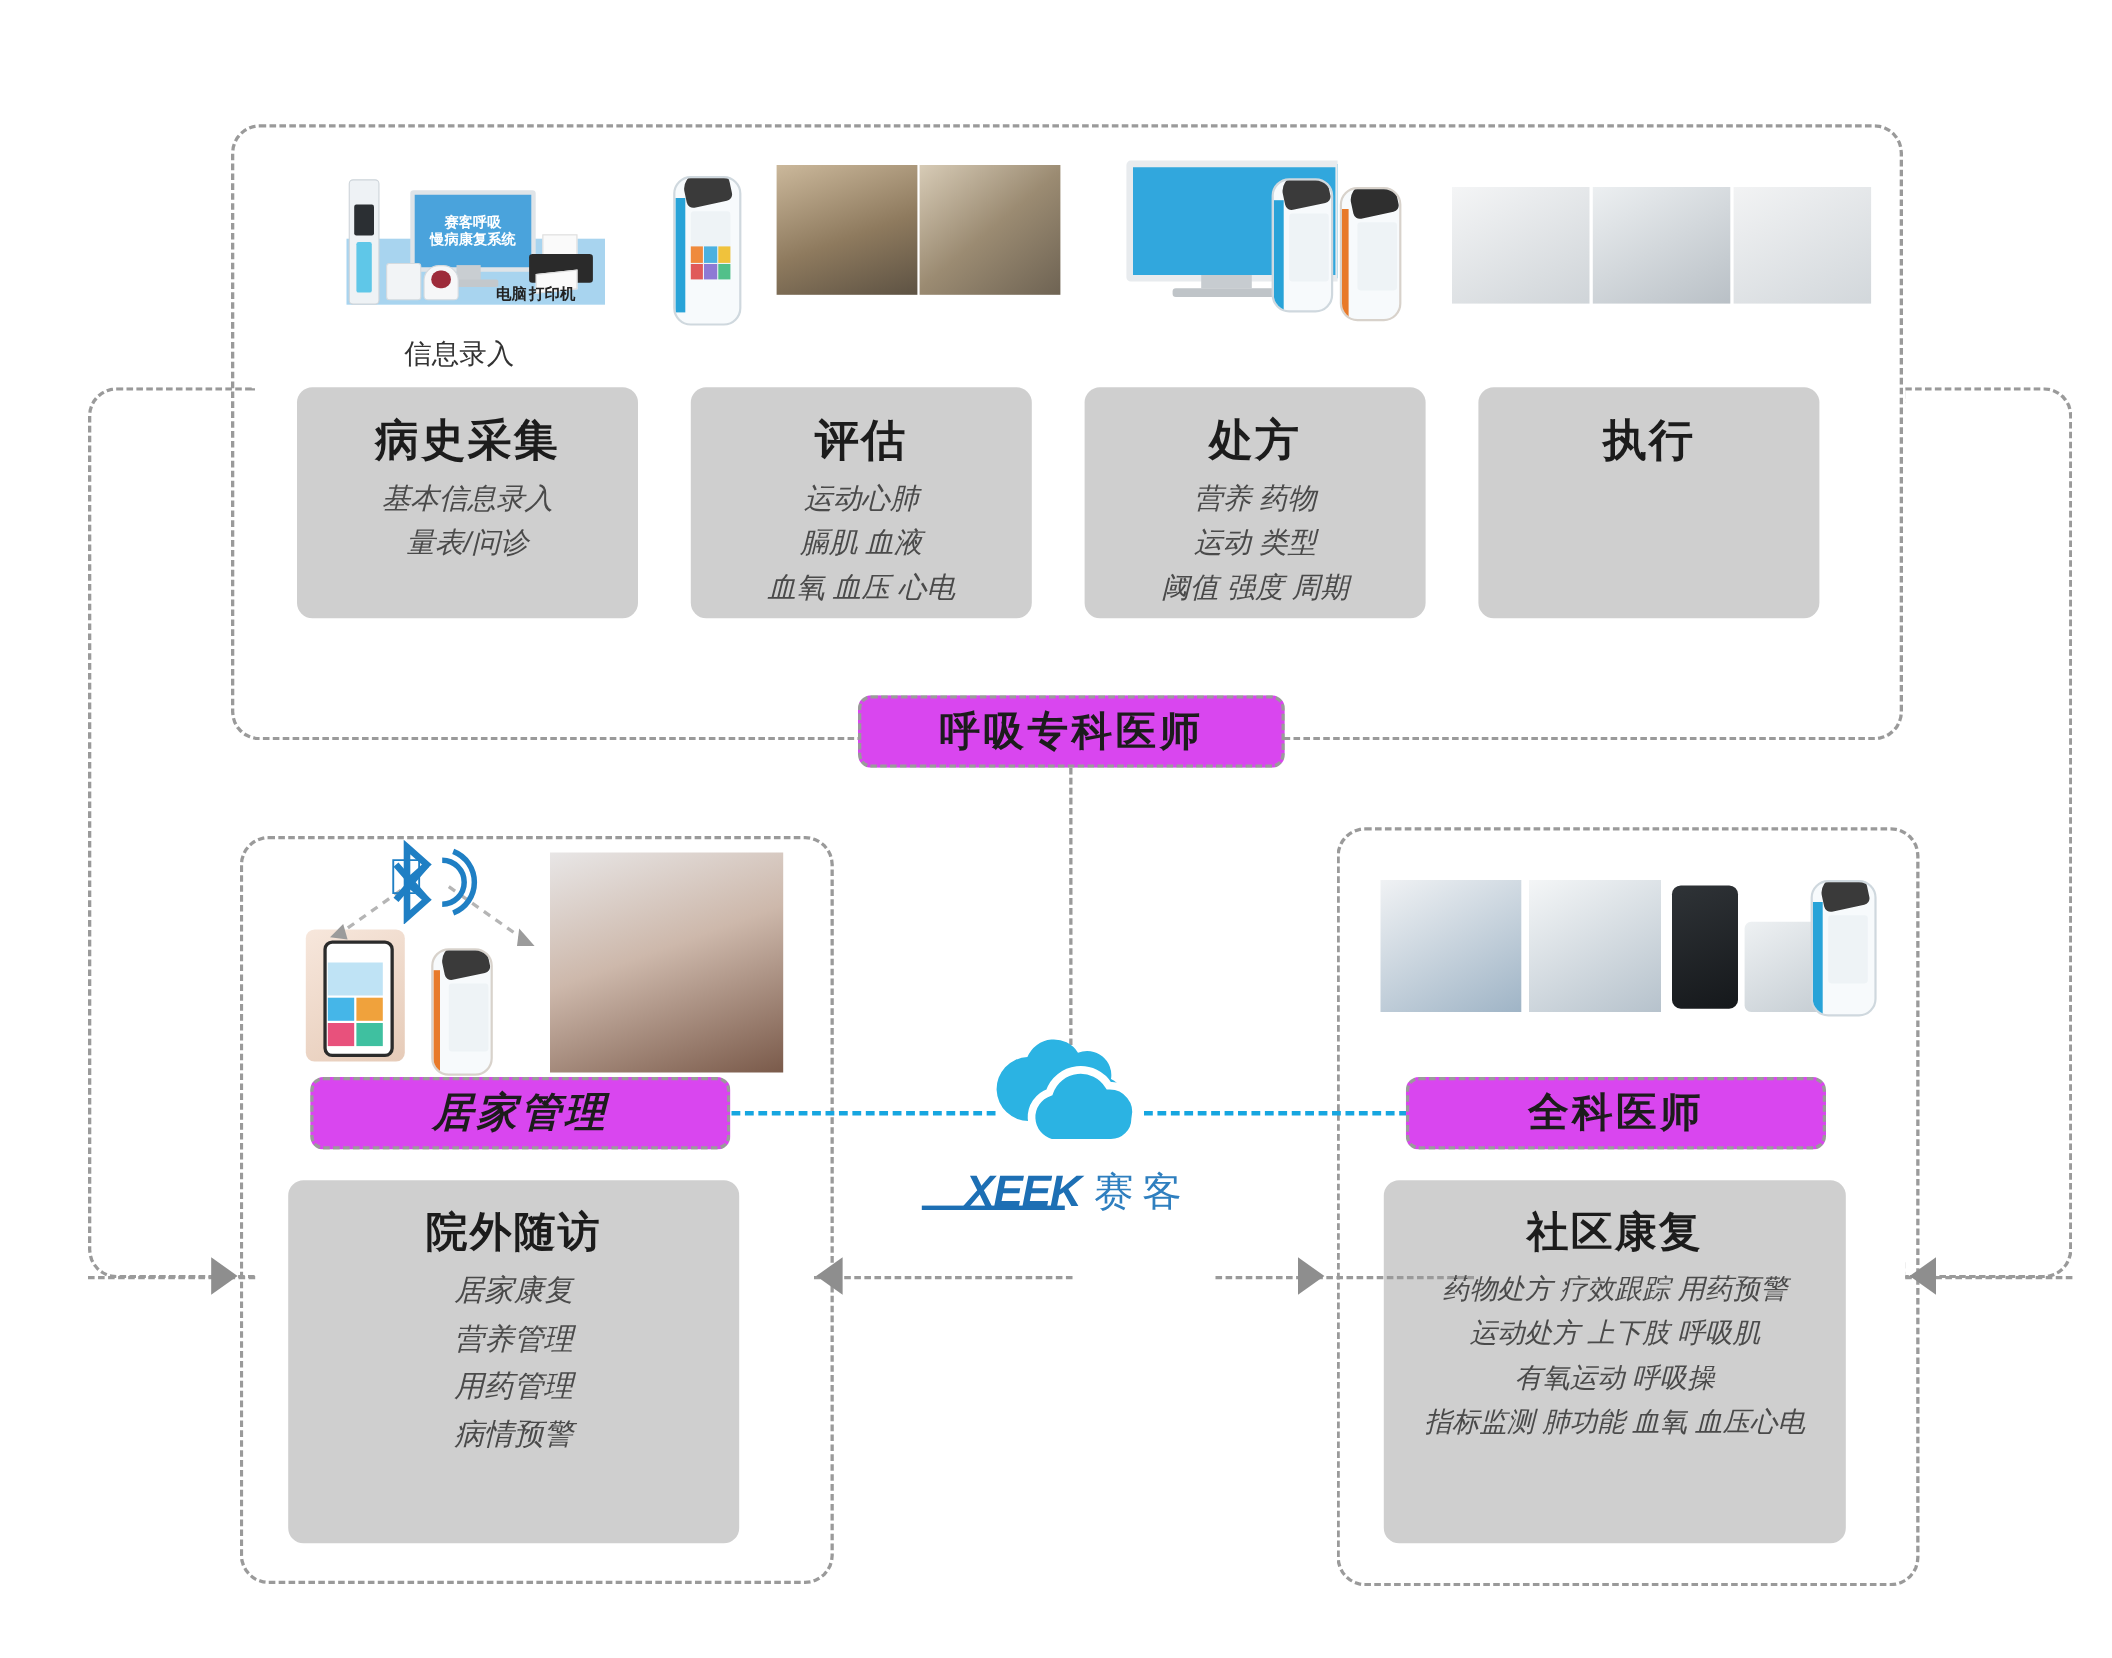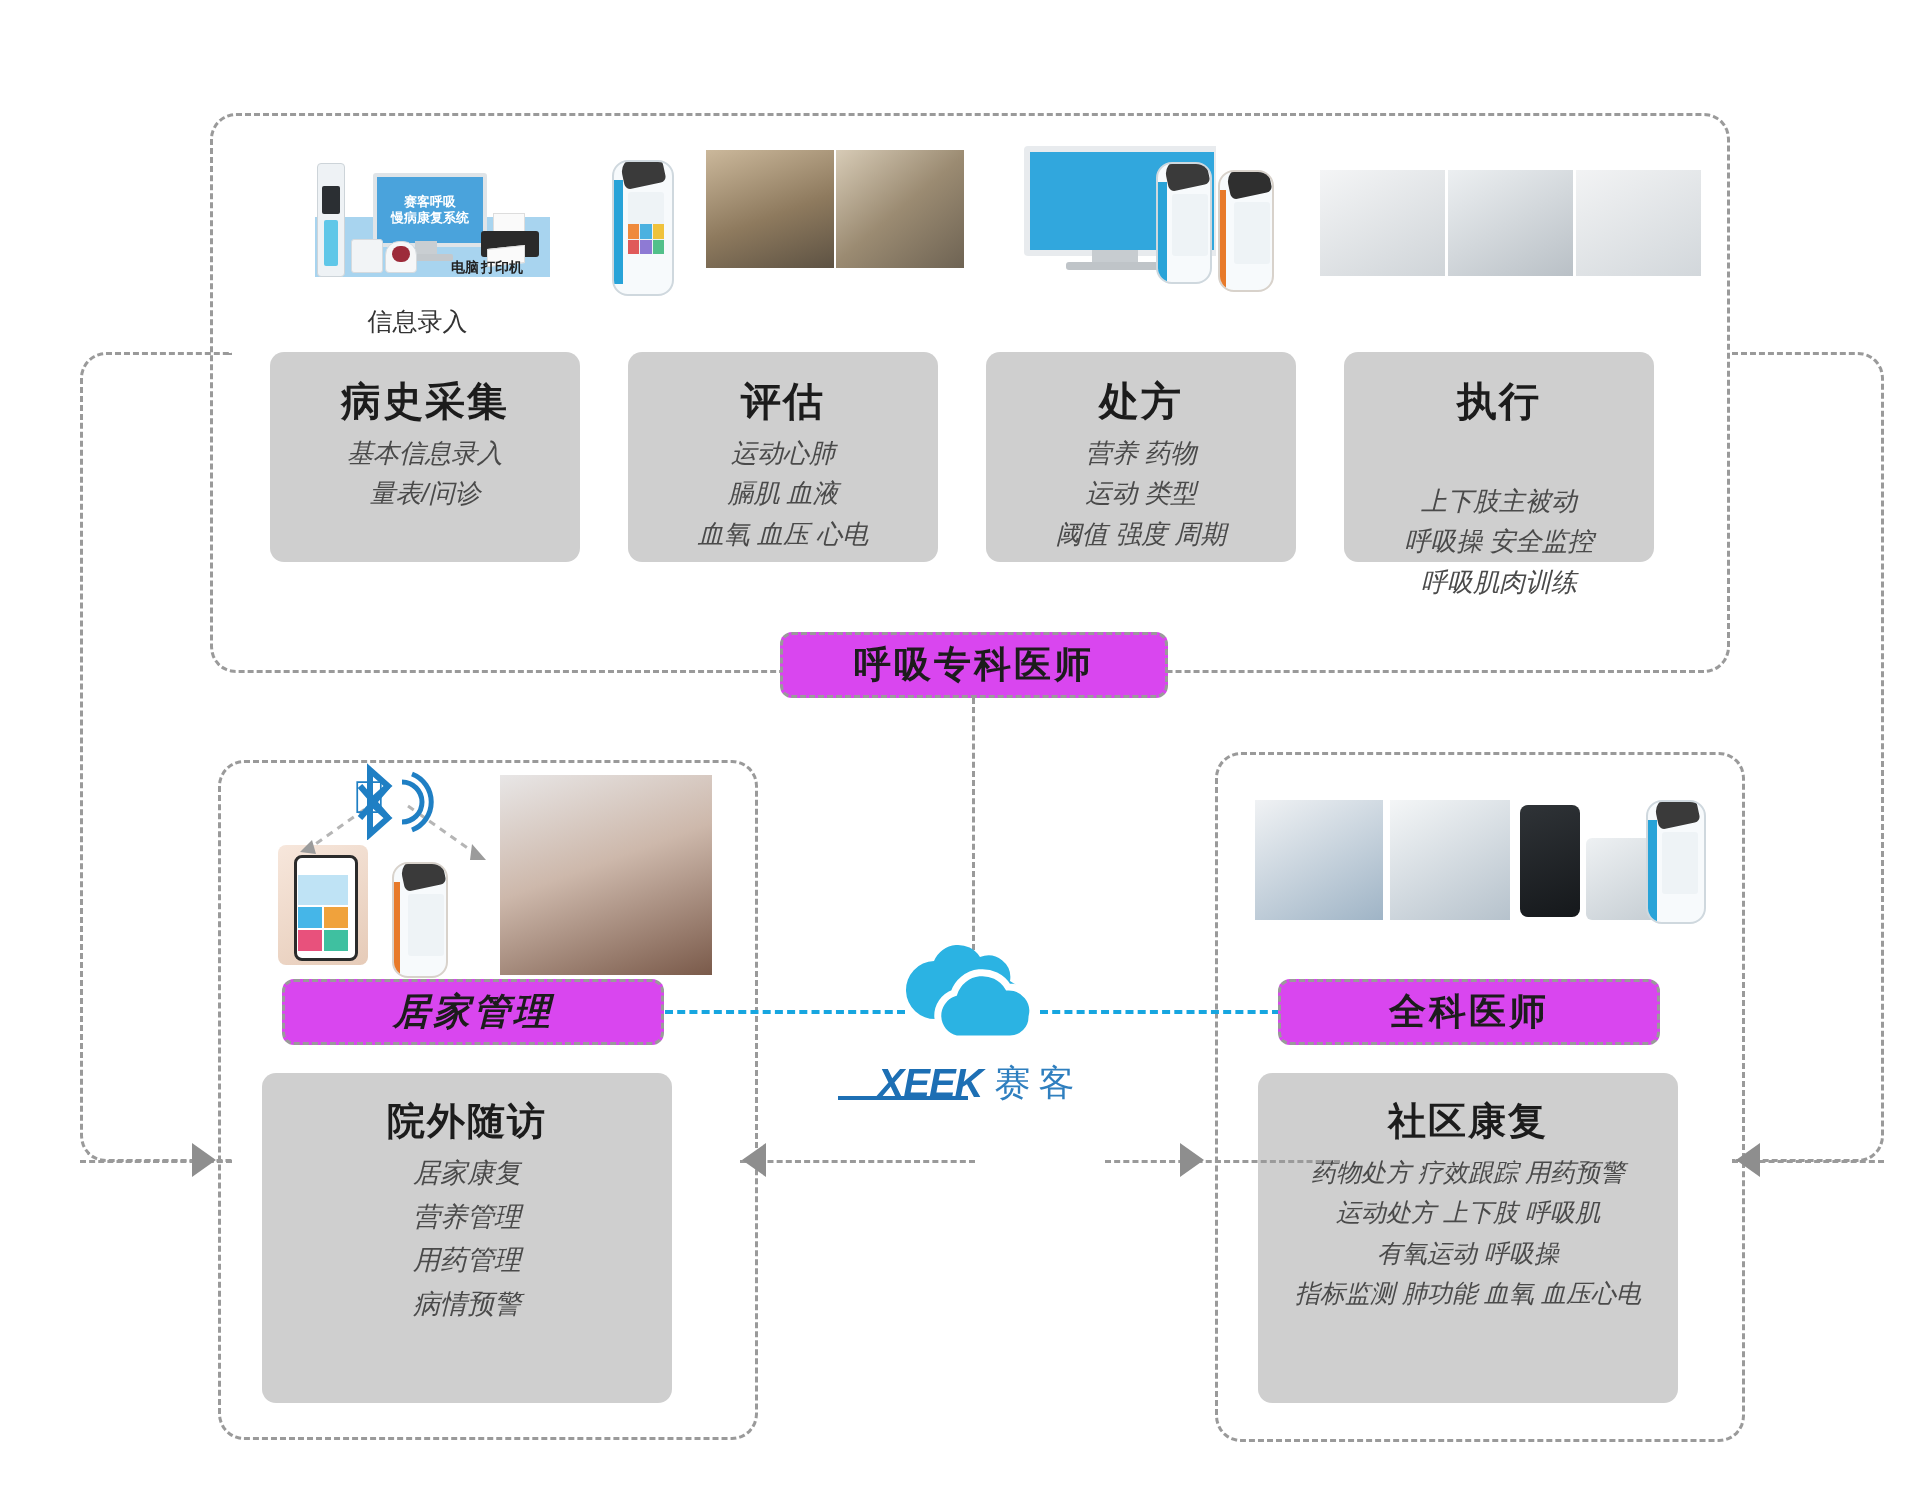--- a/index.html
+++ b/index.html
@@ -24,21 +24,21 @@
   .card{position:absolute;background:#cfcfcf;border-radius:14px;box-sizing:border-box;
         display:flex;flex-direction:column;align-items:center;justify-content:flex-start;
         padding-top:26px;}
   .card .ttl{font-size:40px;font-weight:700;color:#1c1c1c;letter-spacing:2px;line-height:1.18;}
   .card .sub{font-size:26px;color:#4a4a4a;line-height:1.55;white-space:nowrap;font-style:italic;}
   .card .subs{margin-top:8px;display:flex;flex-direction:column;align-items:center;}
 
   .c1{left:270px;top:352px;width:310px;height:210px;}
   .c2{left:628px;top:352px;width:310px;height:210px;}
   .c3{left:986px;top:352px;width:310px;height:210px;}
-  .c4{left:1344px;top:352px;width:310px;height:210px;gap:48px;}
+  .c4{left:1344px;top:352px;width:310px;height:210px;}
 
   .card-follow{left:262px;top:1073px;width:410px;height:330px;}
   .card-follow .ttl{font-size:38px;}
   .card-follow .sub{font-size:27px;line-height:1.62;}
 
   .card-comm{left:1258px;top:1073px;width:420px;height:330px;}
   .card-comm .ttl{font-size:38px;}
   .card-comm .sub{font-size:25px;line-height:1.62;}
 
   
@@ -211,25 +211,20 @@
     <div class="ttl">处方</div>
     <div class="subs">
       <div class="sub">营养 药物</div>
       <div class="sub">运动 类型</div>
       <div class="sub">阈值 强度 周期</div>
     </div>
   </div>
 
   <div class="card c4">
     <div class="ttl">执行</div>
-    <div class="subs">
-      <div class="sub">上下肢主被动</div>
-      <div class="sub">呼吸操 安全监控</div>
-      <div class="sub">呼吸肌肉训练</div>
-    </div>
   </div>
 
   <div class="pill pill-specialist">呼吸专科医师</div>
   <div class="vline v-spec"></div>
 
   <div class="dashbox left-panel"></div>
 
   <div class="bt" style="left:352px;top:770px;"></div>
   <svg style="position:absolute;left:330px;top:760px;width:120px;height:80px;z-index:4;" viewBox="0 0 120 80">
     <path d="M40 10 L58 26 L40 42 L40 10 Z M40 42 L58 58 L40 74 L40 42 Z" fill="none" stroke="#1f7fc4" stroke-width="6"></path>

